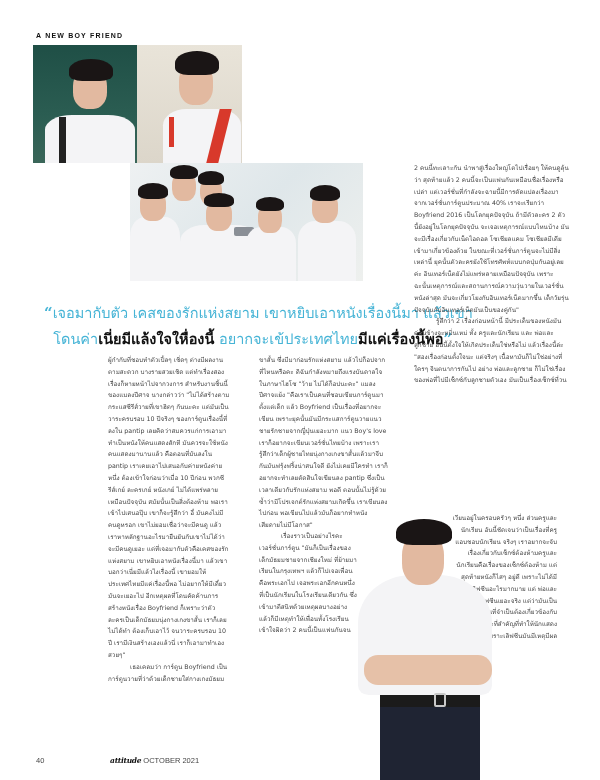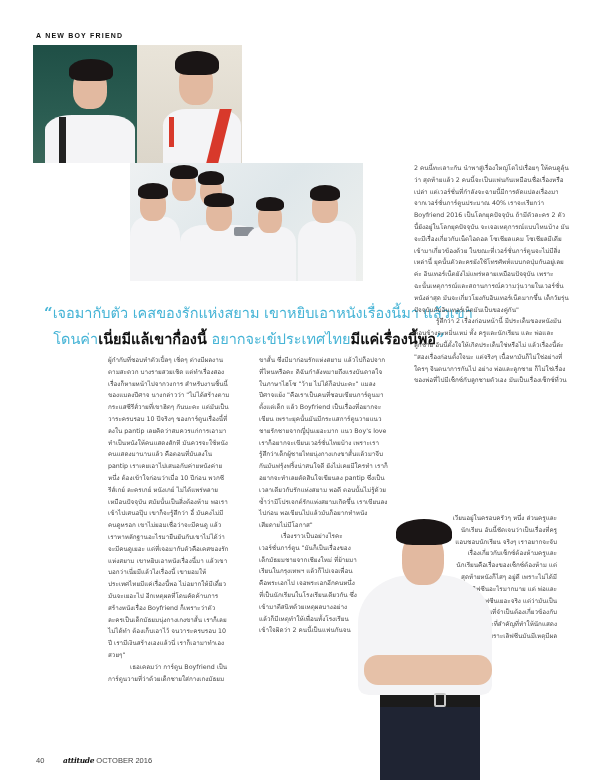--- a/index.html
+++ b/index.html
@@ -49,21 +49,21 @@
   .col p { text-indent: 0; }
   .col p.indent { text-indent: 22px; }
   .col-1 { left: 108px; top: 354px; width: 122px; }
   .col-2 { left: 259px; top: 354px; width: 130px; }
   .col-2b { left: 259px; top: 530px; width: 100px; }
   .col-3 { left: 414px; top: 162px; width: 155px; }
   .col-3b { left: 452px; top: 512px; width: 105px; text-align: right; }
 
   .footer { position: absolute; left: 36px; top: 756px; font-family: "Liberation Sans", sans-serif; font-size: 7.5px; color: #444; }
   .footer .num { display: inline-block; width: 25px; }
-  .footer .brand { font-family: "DejaVu Serif", serif; font-weight: 700; font-style: italic; color: #111; font-size: 7.5px; letter-spacing: -0.3px; }
+  .footer .brand { font-family: "DejaVu Serif", serif; font-weight: 700; font-style: italic; color: #111; font-size: 7.5px; letter-spacing: -0.3px; margin-left: 47px; }
 </style>
 </head>
 <body>
 
 <div class="section-label">A NEW BOY FRIEND</div>
 
 <div class="photo photo-top">
   <div class="left-half"></div>
   <div class="right-half"></div>
 
@@ -110,21 +110,21 @@
   </div>
   <div class="person" style="left:166px;top:22px;width:60px;height:96px;">
     <div class="shirt" style="left:2px;top:36px;width:58px;height:60px;"></div>
     <div class="head" style="left:16px;top:6px;width:26px;height:32px;"></div>
     <div class="hair" style="left:14px;top:0;width:30px;height:16px;"></div>
   </div>
 </div>
 
 <div class="pullquote">
   <span class="qmark">“</span><span>เจอมากับตัว เคสของรักแห่งสยาม เขาหยิบเอาหนังเรื่องนี้มา แล้วเขา</span><br>
-  &nbsp;&nbsp;<span>โดนค่า</span><span class="bold">เนี่ยมีแล้เขากื่องนี้</span><span> อยากจะเข้ประเทศไทย</span><span class="bold">มีแค่เรื่องนี้พอ</span><span class="qmark">”</span>
+  &nbsp;&nbsp;<span>โดนค่า</span><span class="bold">เนี่ยมีแล้งใจใหื่องนี้</span><span> อยากจะเข้ประเทศไทย</span><span class="bold">มีแค่เรื่องนี้พอ</span><span class="qmark">”</span>
 </div>
 
 <div class="col col-1">
   <p>ผู้กำกับที่ชอบทำตัวเปิ้ลๆ เชิ่ดๆ ต่างมีผลงานตามสะดวก บางรายสวยเชิด แต่ทำเรื่องสองเรื่องก็หายหน้าไปจากวงการ สำหรับงานชิ้นนี้ของแมลงปีศาจ นางกล่าวว่า "ไม่ได้สร้างตามกระแสซีรีส์วายที่เขาฮิตๆ กันนะคะ แต่มันเป็นวาระครบรอบ 10 ปีจริงๆ ของการ์ตูนเรื่องนี้ที่ลงใน pantip เลยคิดว่าสมควรแก่การเอามาทำเป็นหนังให้คนแสดงสักที มันควรจะใช้หนังคนแสดงมานานแล้ว คือตอนที่มันลงใน pantip เราเคยเอาไปเสนอกับค่ายหนังค่ายหนึ่ง ต้องเข้าใจก่อนว่าเมื่อ 10 ปีก่อน พวกซีรีส์เกย์ ละครเกย์ หนังเกย์ ไม่ได้แพร่หลายเหมือนปัจจุบัน สมัยนั้นเป็นสิ่งต้องห้าม พอเราเข้าไปเสนอปุ๊บ เขาก็จะรู้สึกว่า อี๋ มันคงไม่มีคนดูหรอก เขาไม่ยอมเชื่อว่าจะมีคนดู แล้วเราหาหลักฐานอะไรมายืนยันกับเขาไม่ได้ว่าจะมีคนดูเยอะ แต่ที่เจอมากับตัวคือเคสของรักแห่งสยาม เขาหยิบเอาหนังเรื่องนี้มา แล้วเขาบอกว่าเนี่ยมีแล้วไงเรื่องนี้ เขายอมให้ประเทศไทยมีแค่เรื่องนี้พอ ไม่อยากให้มีเดี๋ยวมันจะเยอะไป อีกเหตุผลที่โดนคัดค้านการสร้างหนังเรื่อง Boyfriend ก็เพราะว่าตัวละครเป็นเด็กมัธยมนุ่งกางเกงขาสั้น เราก็เลยไม่ได้ทำ ต้องเก็บเอาไว้ จนวาระครบรอบ 10 ปี เรามีเงินสร้างเองแล้วนี่ เราก็เอามาทำเองสวยๆ"</p>
   <p class="indent">เธอเคลมว่า การ์ตูน Boyfriend เป็นการ์ตูนวายที่ว่าด้วยเด็กชายใส่กางเกงมัธยม</p>
 </div>
 
 <div class="col col-2">
   <p>ขาสั้น ซึ่งมีมาก่อนรักแห่งสยาม แล้วไปก็อปจากที่ไหนหรือคะ ดิฉันกำลังหมายถึงแรงบันดาลใจในภาษาไฮโซ "ว้าย ไม่ได้ก็อปนะคะ" แมลงปีศาจแย้ง "คือเราเป็นคนที่ชอบเขียนการ์ตูนมาตั้งแต่เด็ก แล้ว Boyfriend เป็นเรื่องที่อยากจะเขียน เพราะยุคนั้นมันมีกระแสการ์ตูนวายแนวชายรักชายจากญี่ปุ่นเยอะมาก แนว Boy's love เราก็อยากจะเขียนเวอร์ชั่นไทยบ้าง เพราะเรารู้สึกว่าเด็กผู้ชายไทยนุ่งกางเกงขาสั้นแล้วมาจีบกันมันฟรุ้งฟริ้งน่าสนใจดี ยังไม่เคยมีใครทำ เราก็อยากจะทำเลยตัดสินใจเขียนลง pantip ซึ่งเป็นเวลาเดียวกับรักแห่งสยาม พอดี ตอนนั้นไม่รู้ด้วยซ้ำว่ามีโปรเจกต์รักแห่งสยามเกิดขึ้น เราเขียนลงไปก่อน พอเขียนไปแล้วมันก็อยากทำหนัง เสียดายไม่มีโอกาส"</p>
 </div>
@@ -148,14 +148,14 @@
   <div class="hair" style="left:46px;top:4px;width:56px;height:26px;"></div>
   <div class="shirt" style="left:14px;top:140px;width:128px;height:30px;border-radius:14px;background:#e6c1a8;"></div>
   <div class="belt" style="left:30px;top:180px;width:100px;height:12px;"></div>
   <div class="buckle" style="left:84px;top:178px;width:12px;height:14px;"></div>
   <div class="pants" style="left:30px;top:192px;width:100px;height:73px;"></div>
 </div>
 
 <div class="footer">
   <span class="num">40</span>
   <span class="brand">attitude</span>
-  <span>OCTOBER 2016</span>
+  <span>OCTOBER 2021</span>
 </div>
 
 </body></html>

